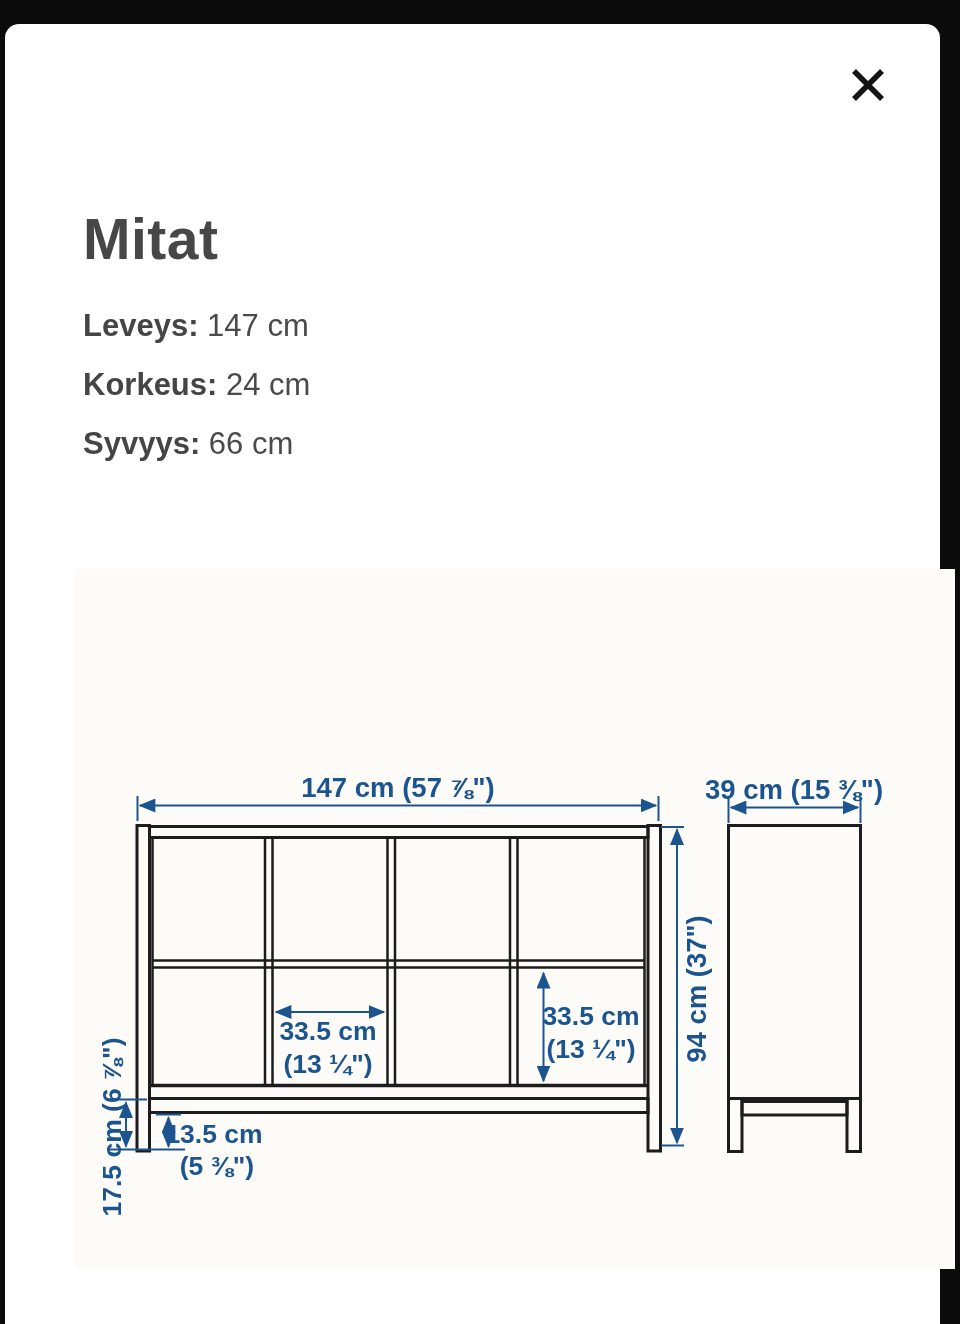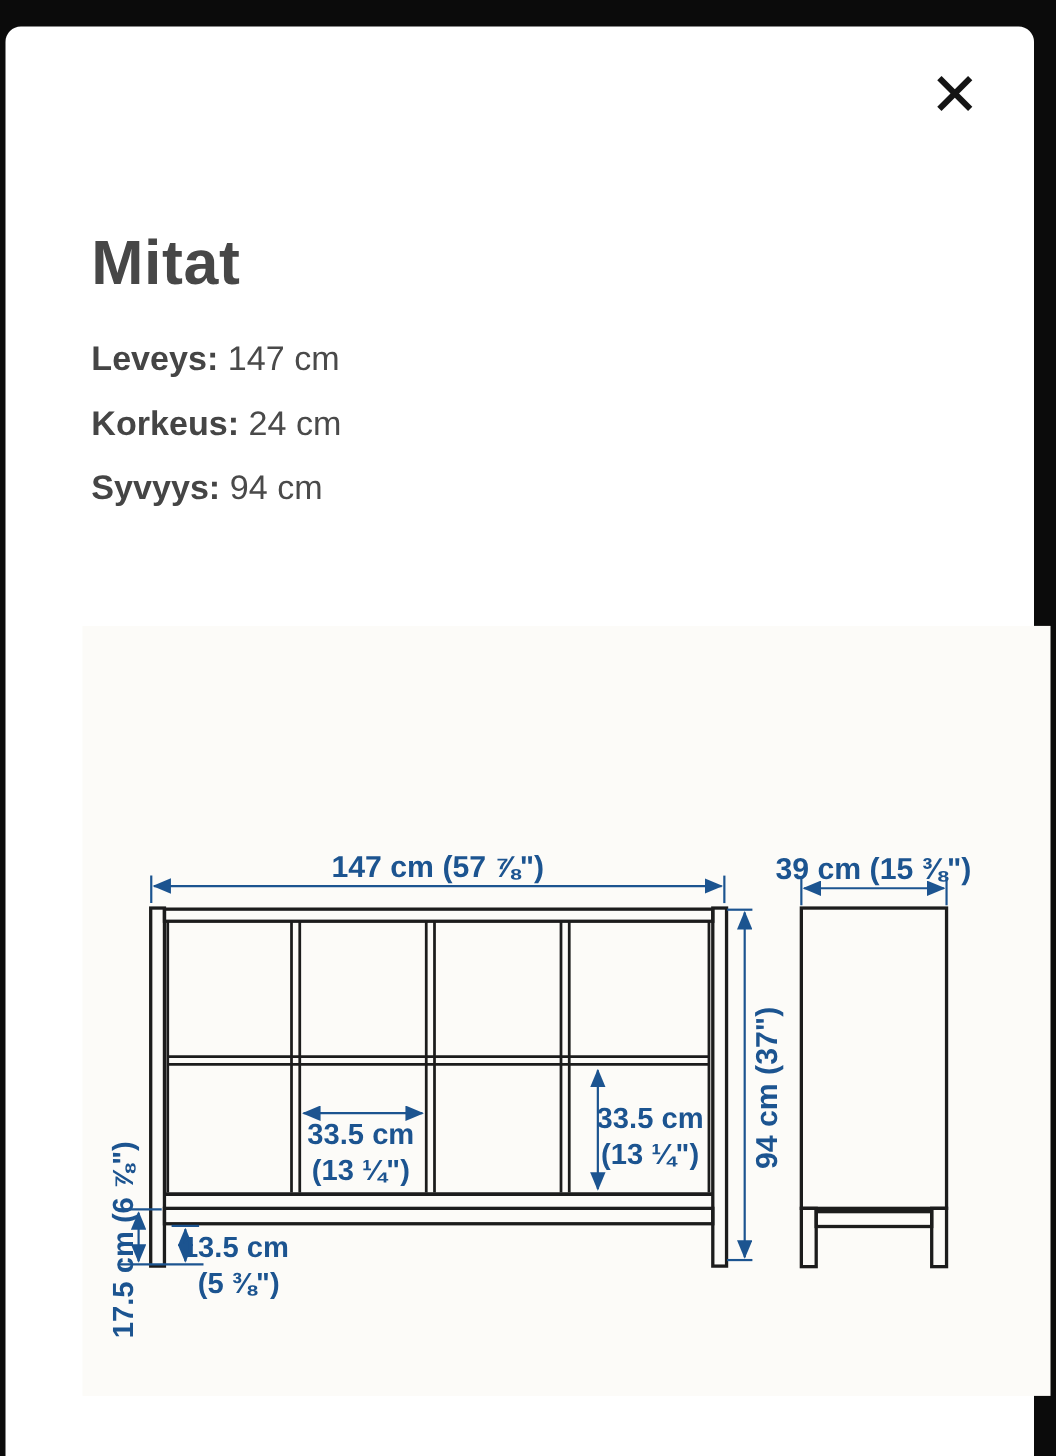--- a/index.html
+++ b/index.html
@@ -51,21 +51,21 @@
       <line x1="5" y1="5" x2="33" y2="33" stroke="#141414" stroke-width="5.5"></line>
       <line x1="33" y1="5" x2="5" y2="33" stroke="#141414" stroke-width="5.5"></line>
     </svg>
   </button>
 
   <h1 class="page-title">Mitat</h1>
 
   <div class="specs">
     <div><span class="lbl">Leveys:</span> <span>147 cm</span></div>
     <div><span class="lbl">Korkeus:</span> <span>24 cm</span></div>
-    <div><span class="lbl">Syvyys:</span> <span>94 cm</span></div>
+    <div><span class="lbl">Syvyys:</span> <span>66 cm</span></div>
   </div>
 
   <div class="diagram">
     <svg viewBox="75 545 880 700">
       <defs>
         <marker id="arr" viewBox="0 0 12 10" refX="11" refY="5" markerWidth="8.5" markerHeight="7" orient="auto-start-reverse">
           <path d="M0,0 L12,5 L0,10 z" fill="#1c5490"></path>
         </marker>
       </defs>
 

